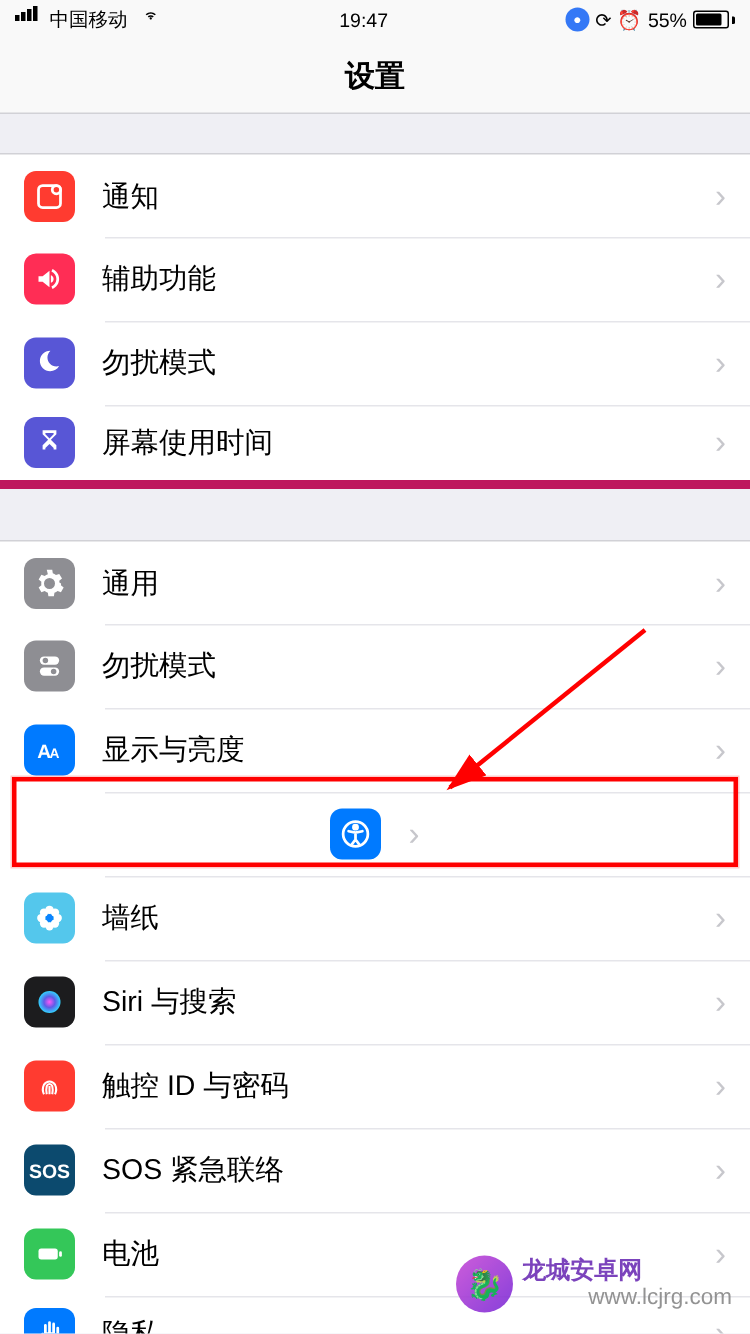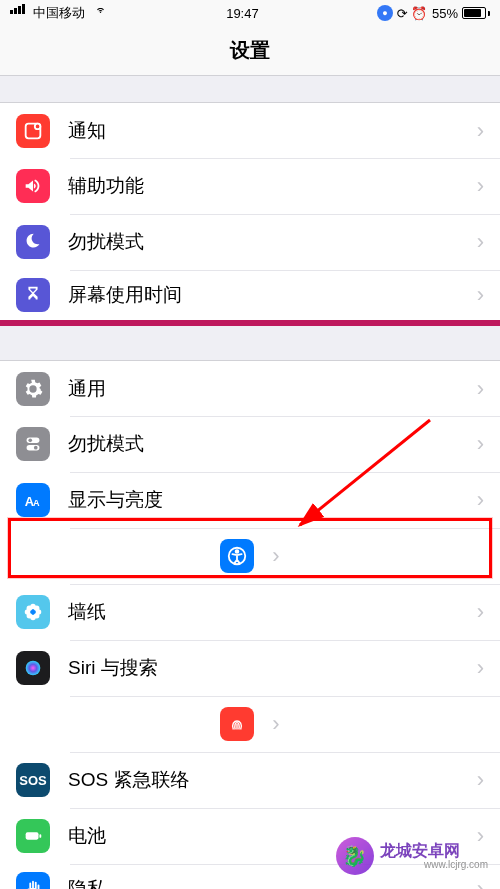--- a/index.html
+++ b/index.html
@@ -85,21 +85,21 @@
     display:flex;align-items:center;gap:6px;
     opacity:0.9;
   }
   .watermark-logo{
     width:38px;height:38px;border-radius:50%;
     background:linear-gradient(135deg,#c84bd6,#7a2cd6);
     display:flex;align-items:center;justify-content:center;color:#fff;font-size:20px;
   }
   .watermark-text{display:flex;flex-direction:column;line-height:1.1;justify-content:flex-end;}
   .watermark-text .t1{font-size:16px;color:#6d2fb5;font-weight:600;}
-  .watermark-text .t2{font-size:10px;color:#888;margin-left:44px;}
+  .watermark-text .t2{font-size:15px;color:#888;margin-left:44px;}
 </style>
 </head>
 <body>
 
 <div class="status-bar">
   <div class="status-left">
     <div class="signal">
         <span></span>
         <span></span>
         <span></span>
@@ -246,20 +246,21 @@
   </div>
   <span class="label">Siri 与搜索</span>
   <span class="chevron">›</span>
 </div>
 <div class="row">
   <div class="icon-box" style="background:#ff3b30">
     <svg viewBox="0 0 24 24" fill="none" stroke="#fff" stroke-width="1.5">
         <path d="M8 18c-1-2-1-5 0-7 2-3 6-3 8 0 1 2 1 5 0 7M10 18c-.5-2-.5-4 0-6 1-2 3-2 4 0 .5 2 .5 4 0 6M12 18v-6"></path>
       </svg>
   </div>
+  <span class="label">触控 ID 与密码</span>
   <span class="chevron">›</span>
 </div>
 <div class="row">
   <div class="icon-box" style="background:#0c4a6e;font-weight:700;font-size:13px">SOS</div>
   <span class="label">SOS 紧急联络</span>
   <span class="chevron">›</span>
 </div>
 <div class="row">
   <div class="icon-box" style="background:#34c759">
     <svg viewBox="0 0 24 24" fill="#fff">

